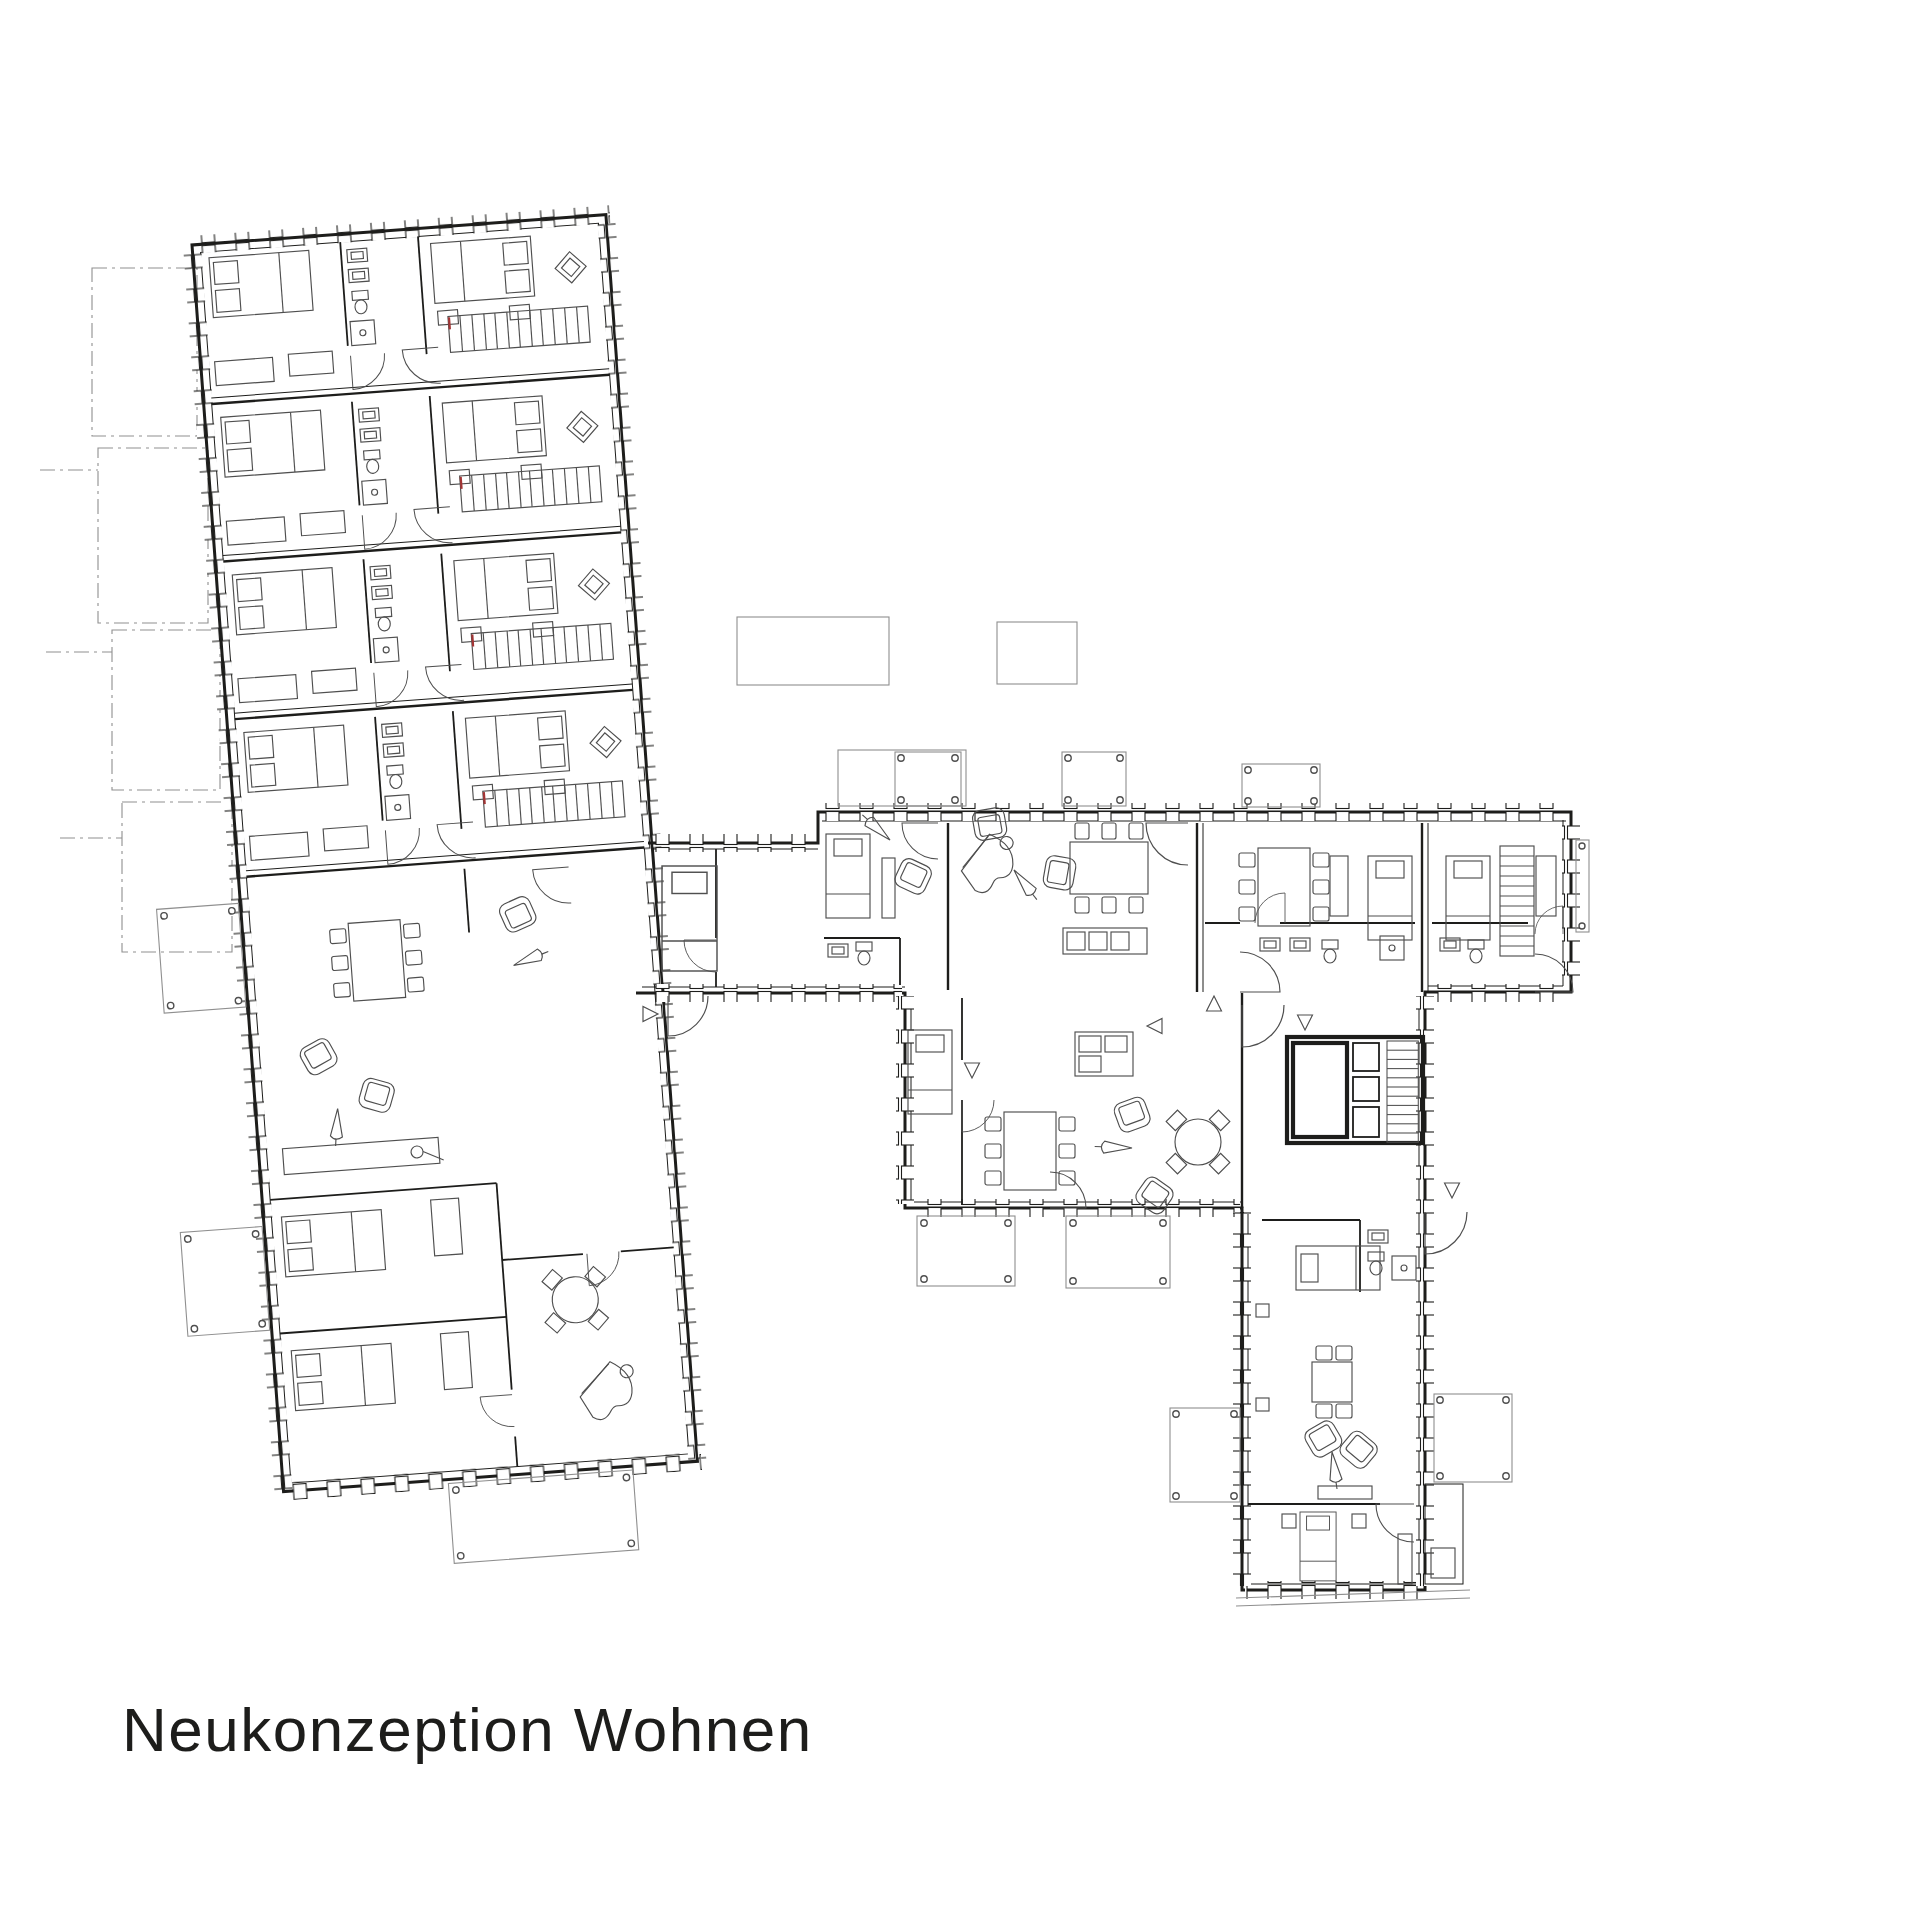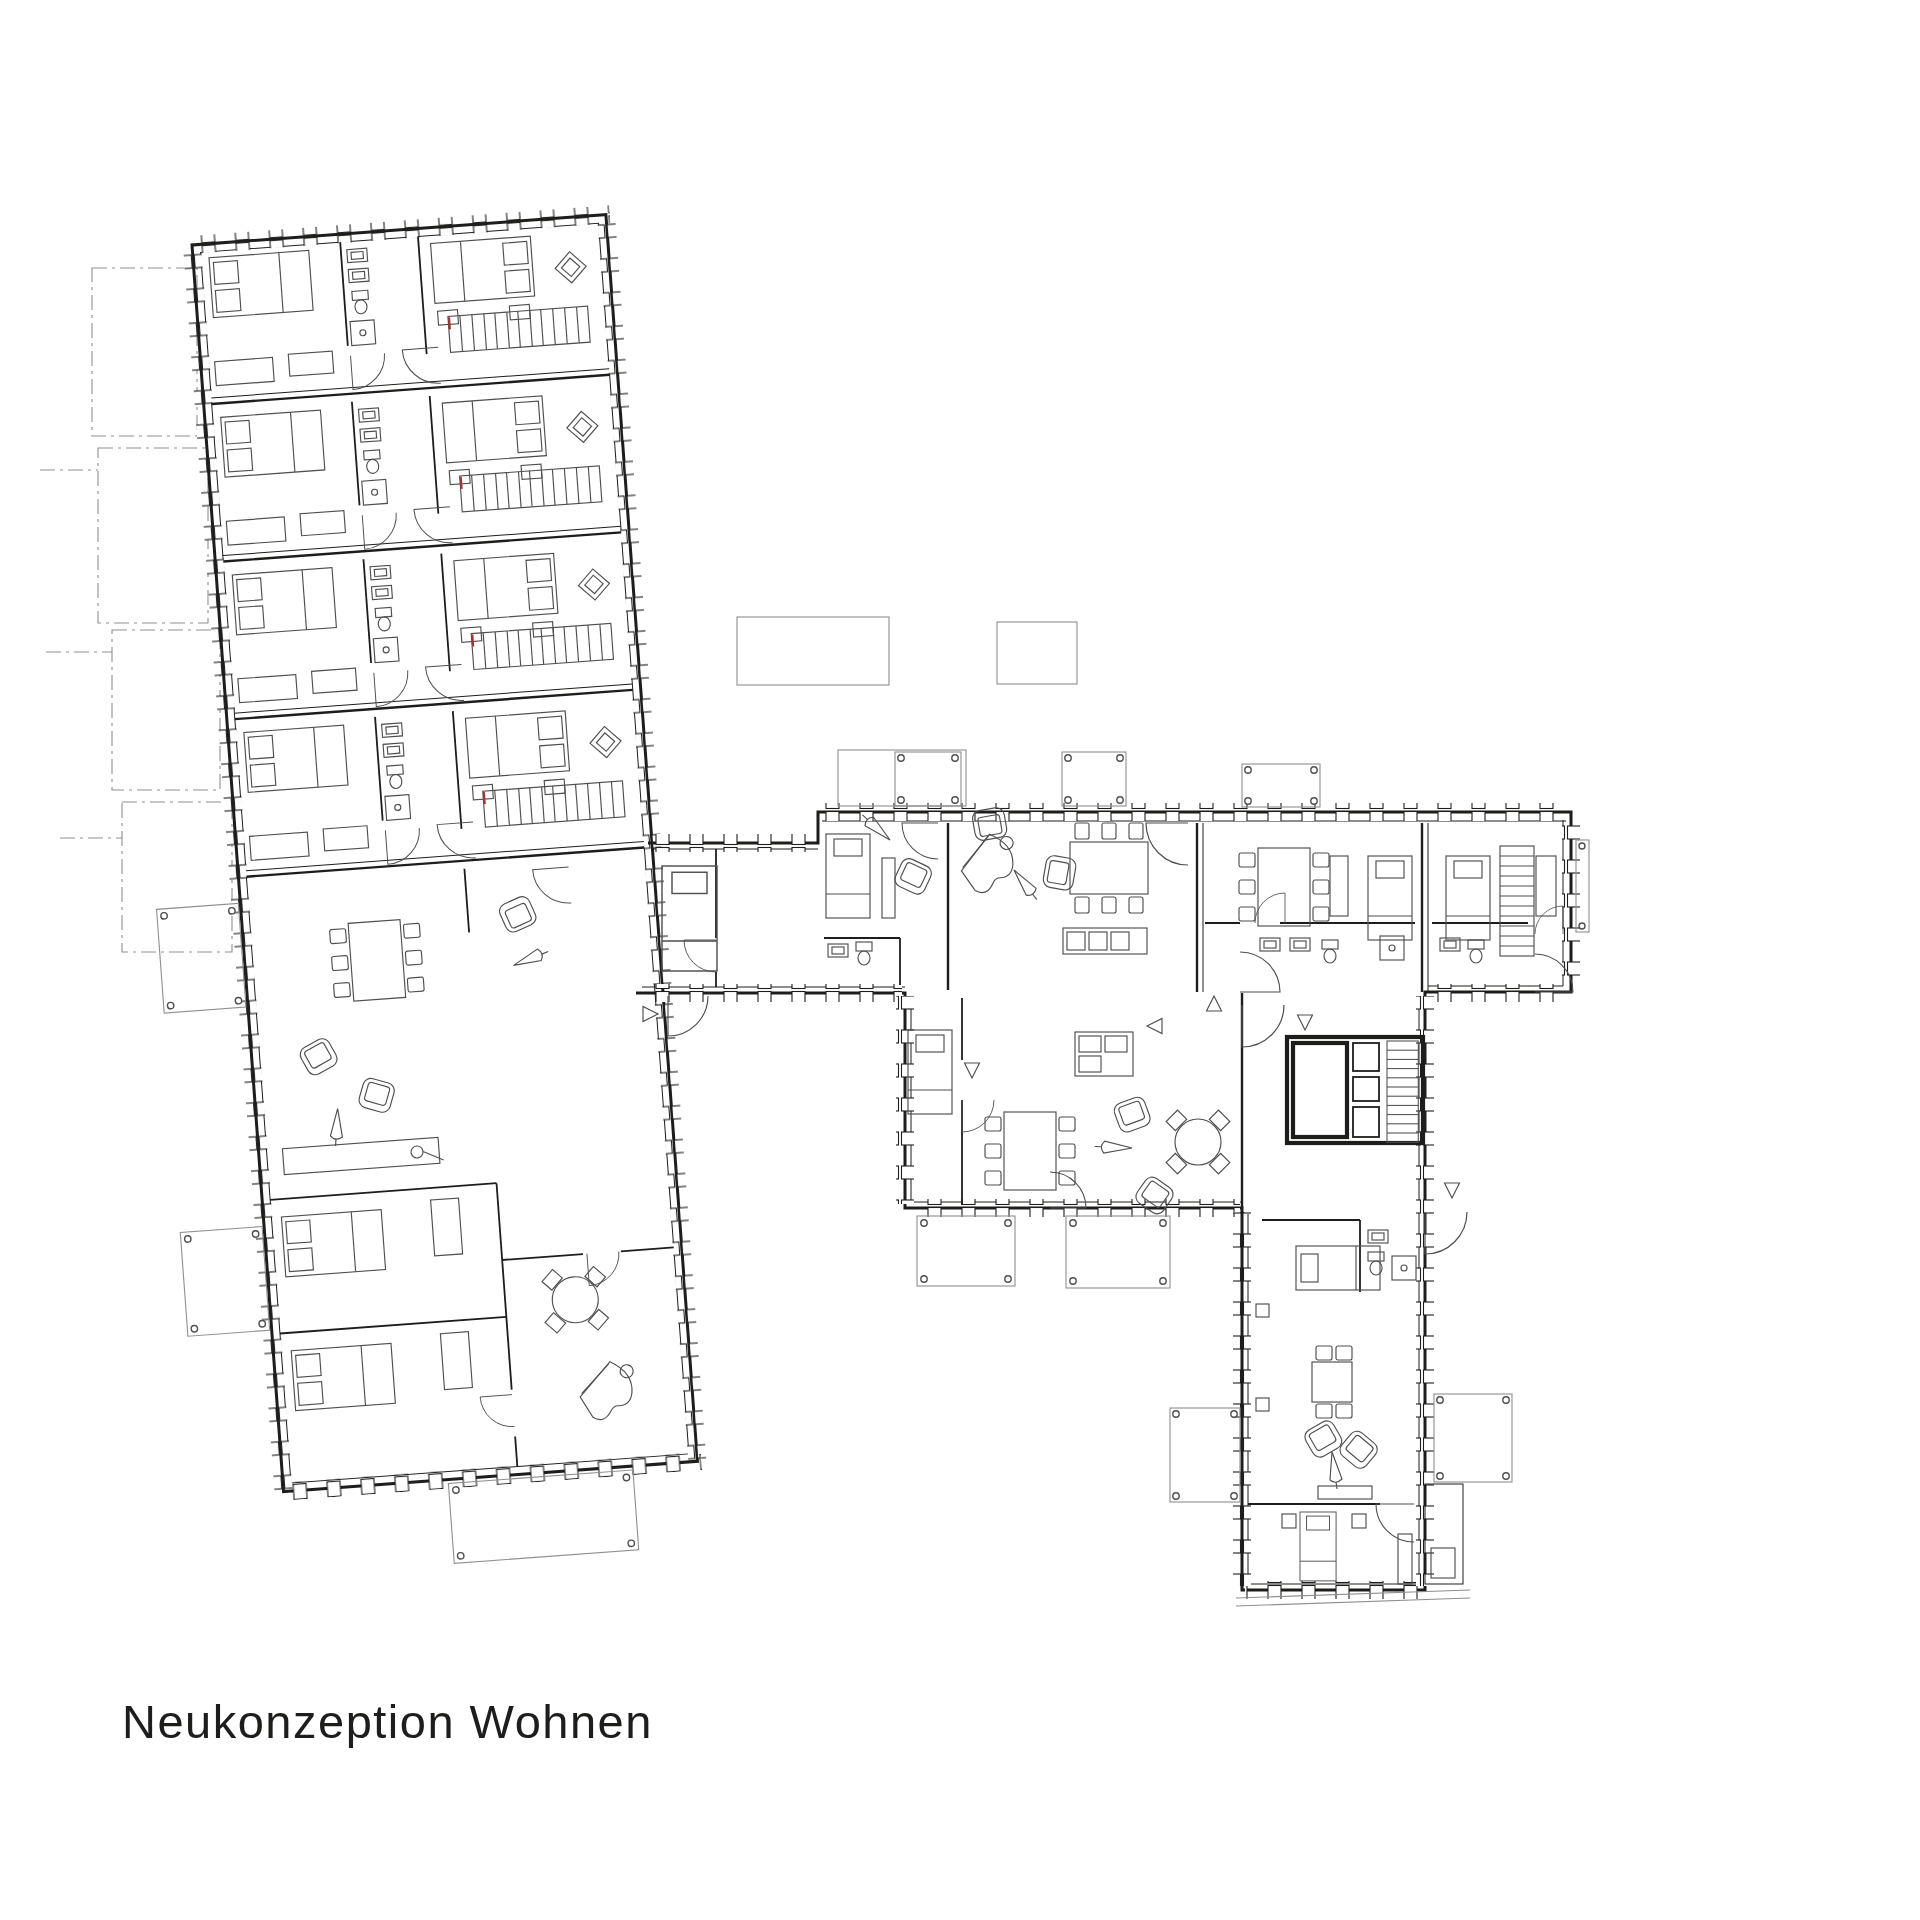--- a/index.html
+++ b/index.html
@@ -5,21 +5,21 @@
   html,body{margin:0;padding:0;}
   body{
     width:1920px;height:1920px;
     background:var(--bg,#fff);
     font-family:"Liberation Sans", sans-serif;
   }
   .sheet{position:relative;width:1920px;height:1920px;background:var(--bg,#fff);overflow:hidden;}
   .sheet svg{position:absolute;inset:0;}
   .plan-title{
     position:absolute;left:122px;top:1694px;
-    font-size:47px;font-weight:300;letter-spacing:1.5px;
+    font-size:62px;font-weight:300;letter-spacing:1.5px;
     color:var(--ink,#1d1d1b);
   }
   
   .w3{stroke:var(--ink);stroke-width:3;fill:none}
   .w25{stroke:var(--ink);stroke-width:2.4;fill:none}
   .w2{stroke:var(--ink);stroke-width:1.8;fill:none}
   .w1{stroke:var(--ink);stroke-width:1;fill:none}
   .core{stroke:var(--ink);stroke-width:4.2;fill:none}
   .f{stroke:var(--fur);stroke-width:1.15;fill:none}
   .lt{stroke:var(--lt);stroke-width:1.1;fill:none}

